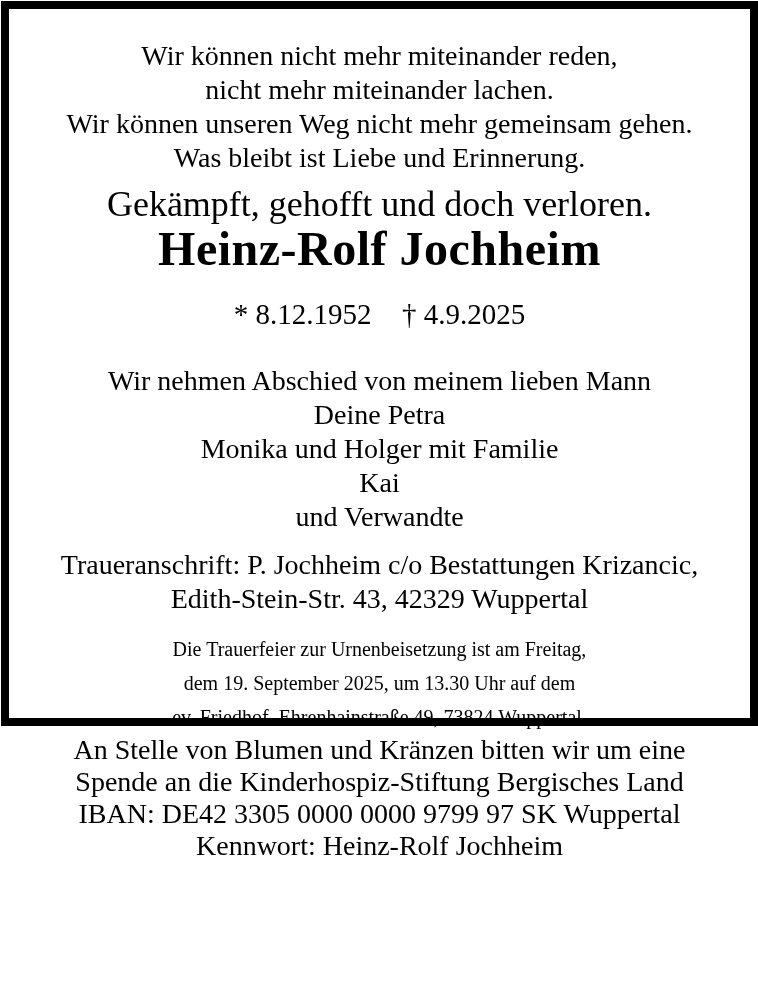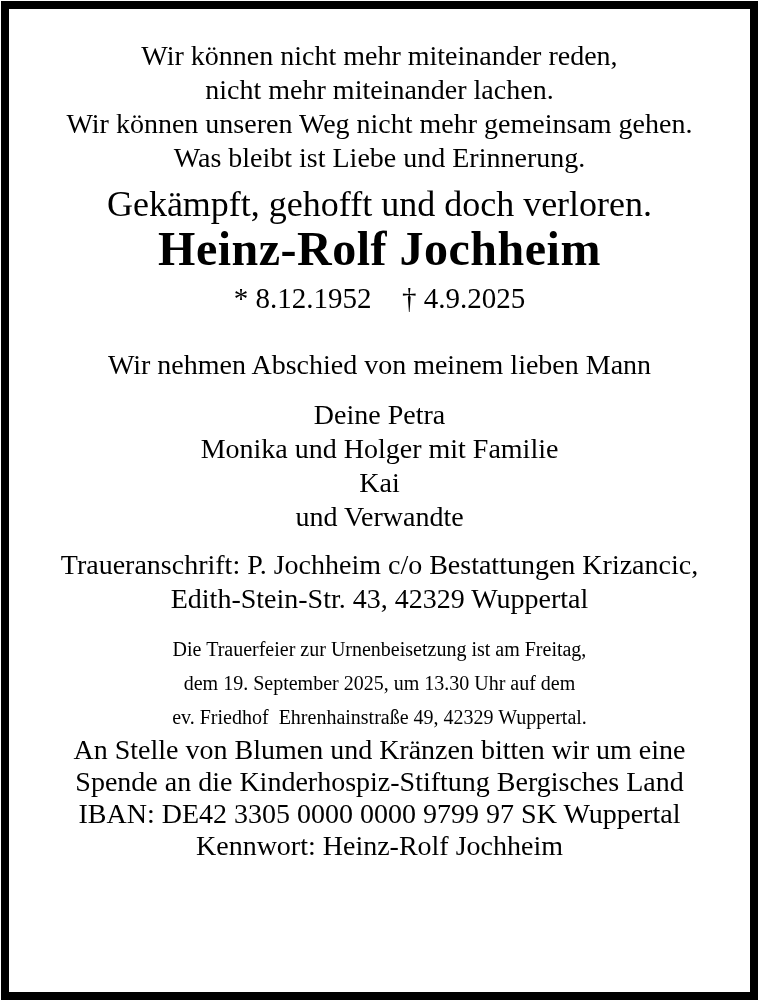--- a/index.html
+++ b/index.html
@@ -11,21 +11,21 @@
     width: 758px;
     height: 1000px;
     overflow: hidden;
     font-family: "Liberation Serif", "DejaVu Serif", serif;
     color: #000000;
   }
   .frame {
     box-sizing: border-box;
     margin: 1px 0 0 1px;
     width: 757px;
-    height: 999px;
+    height: 725px;
     border: 8px solid #000000;
     background: #ffffff;
     padding: 30px 20px 20px 20px;
     text-align: center;
   }
   .line {
     white-space: pre-wrap;
   }
   .verse1 {
     margin-top: 0;
@@ -38,35 +38,34 @@
     line-height: 34px;
   }
   .deceased-name {
     margin-top: 0;
     font-size: 48px;
     line-height: 56px;
     font-weight: bold;
     letter-spacing: 0.5px;
   }
   .dates {
-    margin-top: 4px;
+    margin-top: 20px;
     font-size: 29px;
     line-height: 34px;
   }
   .dates .gap {
     display: inline-block;
     width: 16px;
   }
   .farewell {
     margin-top: 32px;
     font-size: 28px;
     line-height: 35px;
   }
   .mourners {
-    margin-top: 16px;
     font-size: 28px;
     line-height: 34px;
   }
   .address {
     margin-top: 14px;
     font-size: 28px;
     line-height: 34px;
   }
   .service {
     margin-top: 16px;
@@ -116,21 +115,21 @@
   </div>
 
   <div class="address">
     <div class="line">Traueranschrift: P. Jochheim c/o Bestattungen Krizancic,</div>
     <div class="line">Edith-Stein-Str. 43, 42329 Wuppertal</div>
   </div>
 
   <div class="service">
     <div class="line">Die Trauerfeier zur Urnenbeisetzung ist am Freitag,</div>
     <div class="line">dem 19. September 2025, um 13.30 Uhr auf dem</div>
-    <div class="line">ev. Friedhof  Ehrenhainstraße 49, 42329 Wuppertal.</div>
+    <div class="line">ev. Friedhof  Ehrenhainstraße 49, 73824 Wuppertal.</div>
   </div>
 
   <div class="donation">
     <div class="line">An Stelle von Blumen und Kränzen bitten wir um eine</div>
     <div class="line">Spende an die Kinderhospiz-Stiftung Bergisches Land</div>
     <div class="line">IBAN: DE42 3305 0000 0000 9799 97 SK Wuppertal</div>
     <div class="line">Kennwort: Heinz-Rolf Jochheim</div>
   </div>
 
 </div>

